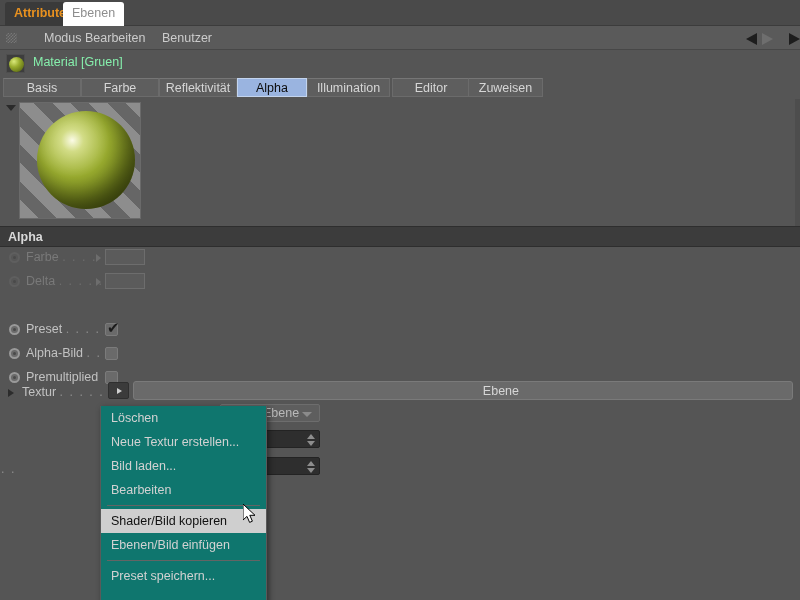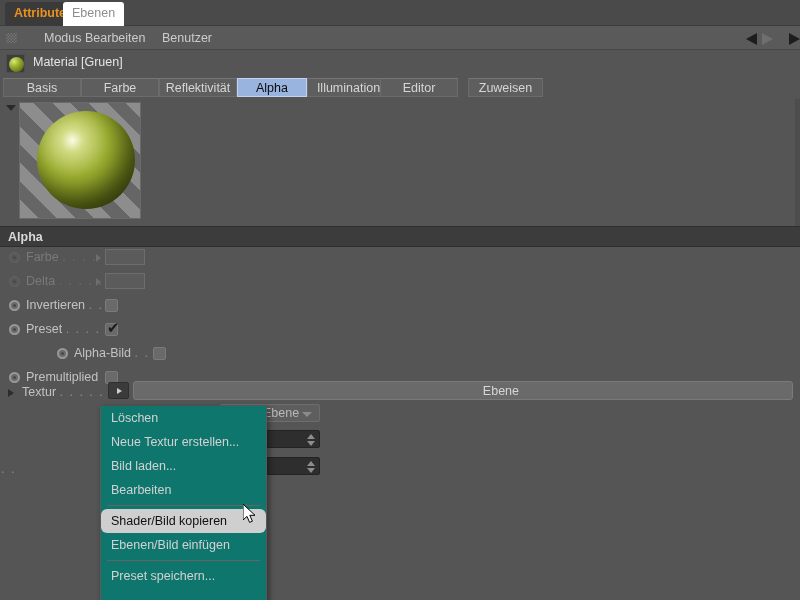--- a/index.html
+++ b/index.html
@@ -71,21 +71,21 @@
   .mat-icon {
     position: absolute; left: 6px; top: 4px; width: 19px; height: 19px;
     background: #3d3d3d; border: 1px solid #4e4e4e;
   }
   .mat-icon .ball {
     position: absolute; left: 2px; top: 2px; width: 15px; height: 15px;
     border-radius: 50%;
     background: radial-gradient(circle at 33% 30%, #d9e87a 0%, #9aad2e 38%, #6f7f1c 70%, #3c4410 100%);
   }
   .objtitle {
-    position: absolute; left: 33px; top: 5px; font-size: 12.5px; color: #e5e5e5;
+    position: absolute; left: 33px; top: 5px; font-size: 12.5px; color: #86efac;
   }
 
   
   .proptabs {
     position: absolute; left: 0; top: 78px; width: 800px; height: 21px;
   }
   .ptab {
     position: absolute; top: 0; height: 19px; line-height: 18px;
     text-align: center; font-size: 12.5px;
     background: #5e5e5e; color: #d6d6d6;
@@ -229,21 +229,21 @@
     border: 1px solid #5a5a5a;
     border-top: none;
     box-shadow: 2px 2px 6px rgba(0,0,0,.45);
     margin-top: 6px;
   }
   .pitem {
     position: relative; height: 24px; line-height: 24px;
     padding-left: 10px; font-size: 12.5px; color: #d2d2d2;
     white-space: nowrap;
   }
-  .pitem.hl { background: #cfcfcf; color: #101010; border-radius: 6px; }
+  .pitem.hl { background: #cfcfcf; color: #101010; }
   .psep {
     height: 1px; margin: 3px 6px 3px 6px; background: #646464;
   }
   .sub-arrow {
     position: absolute; right: 12px; top: 9px; width: 0; height: 0;
     border-top: 4px solid transparent; border-bottom: 4px solid transparent;
     border-left: 5px solid #b6b6b6;
   }
 
   
@@ -281,21 +281,21 @@
     </div>
     <div class="objtitle">Material [Gruen]</div>
   </div>
 
   <div class="proptabs">
     <div class="ptab" style="left:3px;width:78px;">Basis</div>
     <div class="ptab" style="left:81px;width:78px;">Farbe</div>
     <div class="ptab" style="left:159px;width:78px;">Reflektivität</div>
     <div class="ptab sel" style="left:237px;width:70px;">Alpha</div>
     <div class="ptab" style="left:307px;width:83px;">Illumination</div>
-    <div class="ptab" style="left:380px;width:78px;">Editor</div>
+    <div class="ptab" style="left:392px;width:78px;">Editor</div>
     <div class="ptab" style="left:468px;width:75px;">Zuweisen</div>
   </div>
 
   <div class="previewpane">
     <div class="tri-collapse"></div>
     <div class="preview-box">
       <div class="preview-ball"></div>
     </div>
   </div>
   <div class="right-edge"></div>
@@ -319,41 +319,33 @@
     <div class="prow" style="top:24px;">
       <div class="bullet dim"></div>
       <div class="plabel dim">
         <span>Delta</span>
         <span class="pdots dim">. . . . .</span>
       </div>
       <div class="mini-arrow dim" style="left:96px;"></div>
       <div class="colorfield" style="left:105px;"></div>
     </div>
 
-    <div class="prow" style="top:48px;">
-      <div class="bullet"></div>
-      <div class="plabel">
-        <span>Invertieren</span>
-        <span class="pdots">. .</span>
-      </div>
-      <div class="chkbox" style="left:105px;"></div>
-    </div>
 
     <div class="prow" style="top:72px;">
       <div class="bullet"></div>
       <div class="plabel">
         <span>Preset</span>
         <span class="pdots">. . . . . .</span>
       </div>
       <div class="chkbox" style="left:105px;">
         <div class="chkmark">✔</div>
       </div>
     </div>
 
-    <div class="prow" style="top:96px;margin-left:48px;">
+    <div class="prow" style="top:96px;">
       <div class="bullet"></div>
       <div class="plabel">
         <span>Alpha-Bild</span>
         <span class="pdots">. .</span>
       </div>
       <div class="chkbox" style="left:105px;"></div>
     </div>
 
     <div class="prow" style="top:120px;">
       <div class="bullet"></div>

